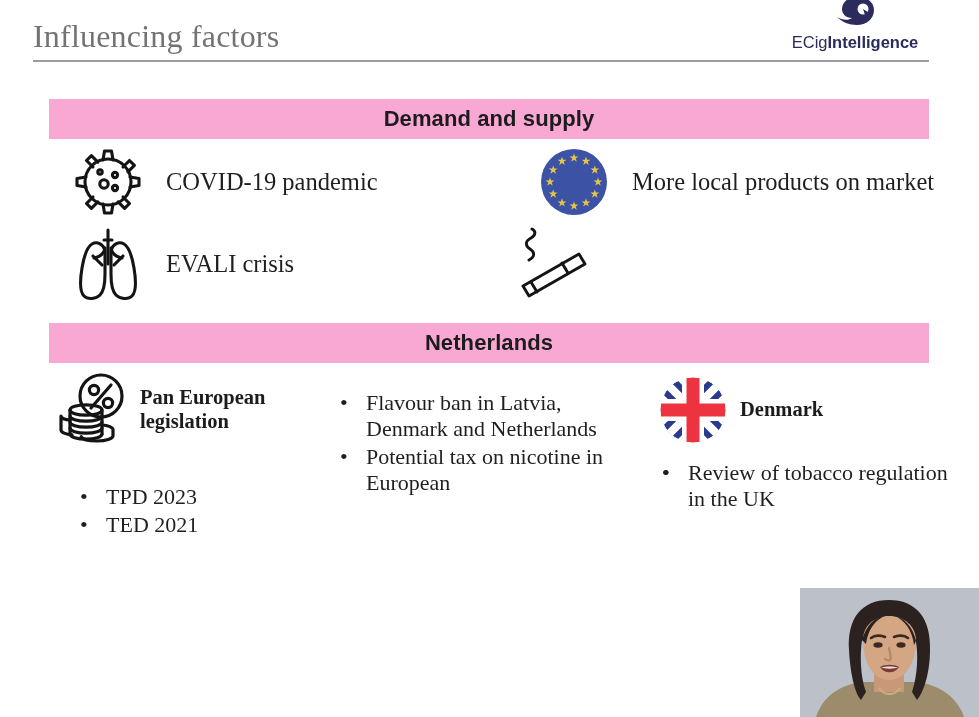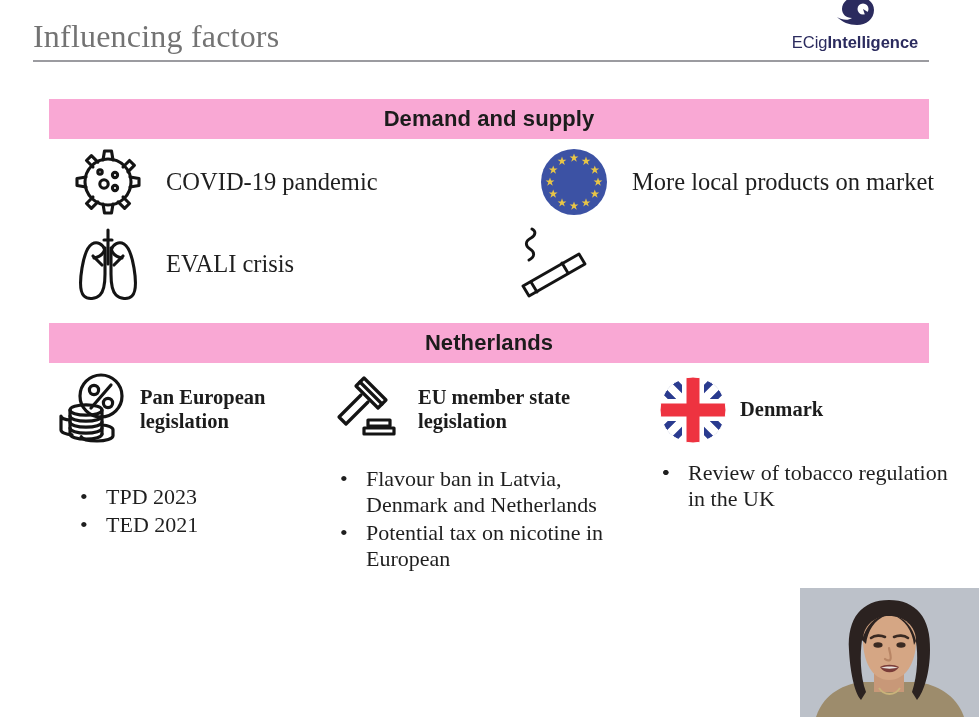--- a/index.html
+++ b/index.html
@@ -332,34 +332,20 @@
       <span>TPD 2023</span>
     </li>
     <li>
       <span class="bullet-dot">•</span>
       <span>TED 2021</span>
     </li>
   </ul>
 </div>
 
 <div id="leg-col-1" class="leg-col">
-  <div class="leg-head">
-    <span class="leg-head-icon">
-      <svg width="76" height="76" viewBox="0 0 76 76">
-        <g fill="none" stroke="#141414" stroke-width="3.2" stroke-linejoin="round" stroke-linecap="round">
-          <path d="M31 6 L53 28 l-8 8 L23 14 Z"></path>
-          <path d="M27 10 L49 32"></path>
-          <path d="M28 23 L6 45 l7 7 L35 30"></path>
-          <path d="M35 48 h22 v6 h-22 Z"></path>
-          <path d="M31 56 h30 v6 h-30 Z"></path>
-        </g>
-      </svg>
-    </span>
-    <span class="leg-head-title">EU member state legislation</span>
-  </div>
   <ul class="leg-bullets">
     <li>
       <span class="bullet-dot">•</span>
       <span>Flavour ban in Latvia, Denmark and Netherlands</span>
     </li>
     <li>
       <span class="bullet-dot">•</span>
       <span>Potential tax on nicotine in European</span>
     </li>
   </ul>

